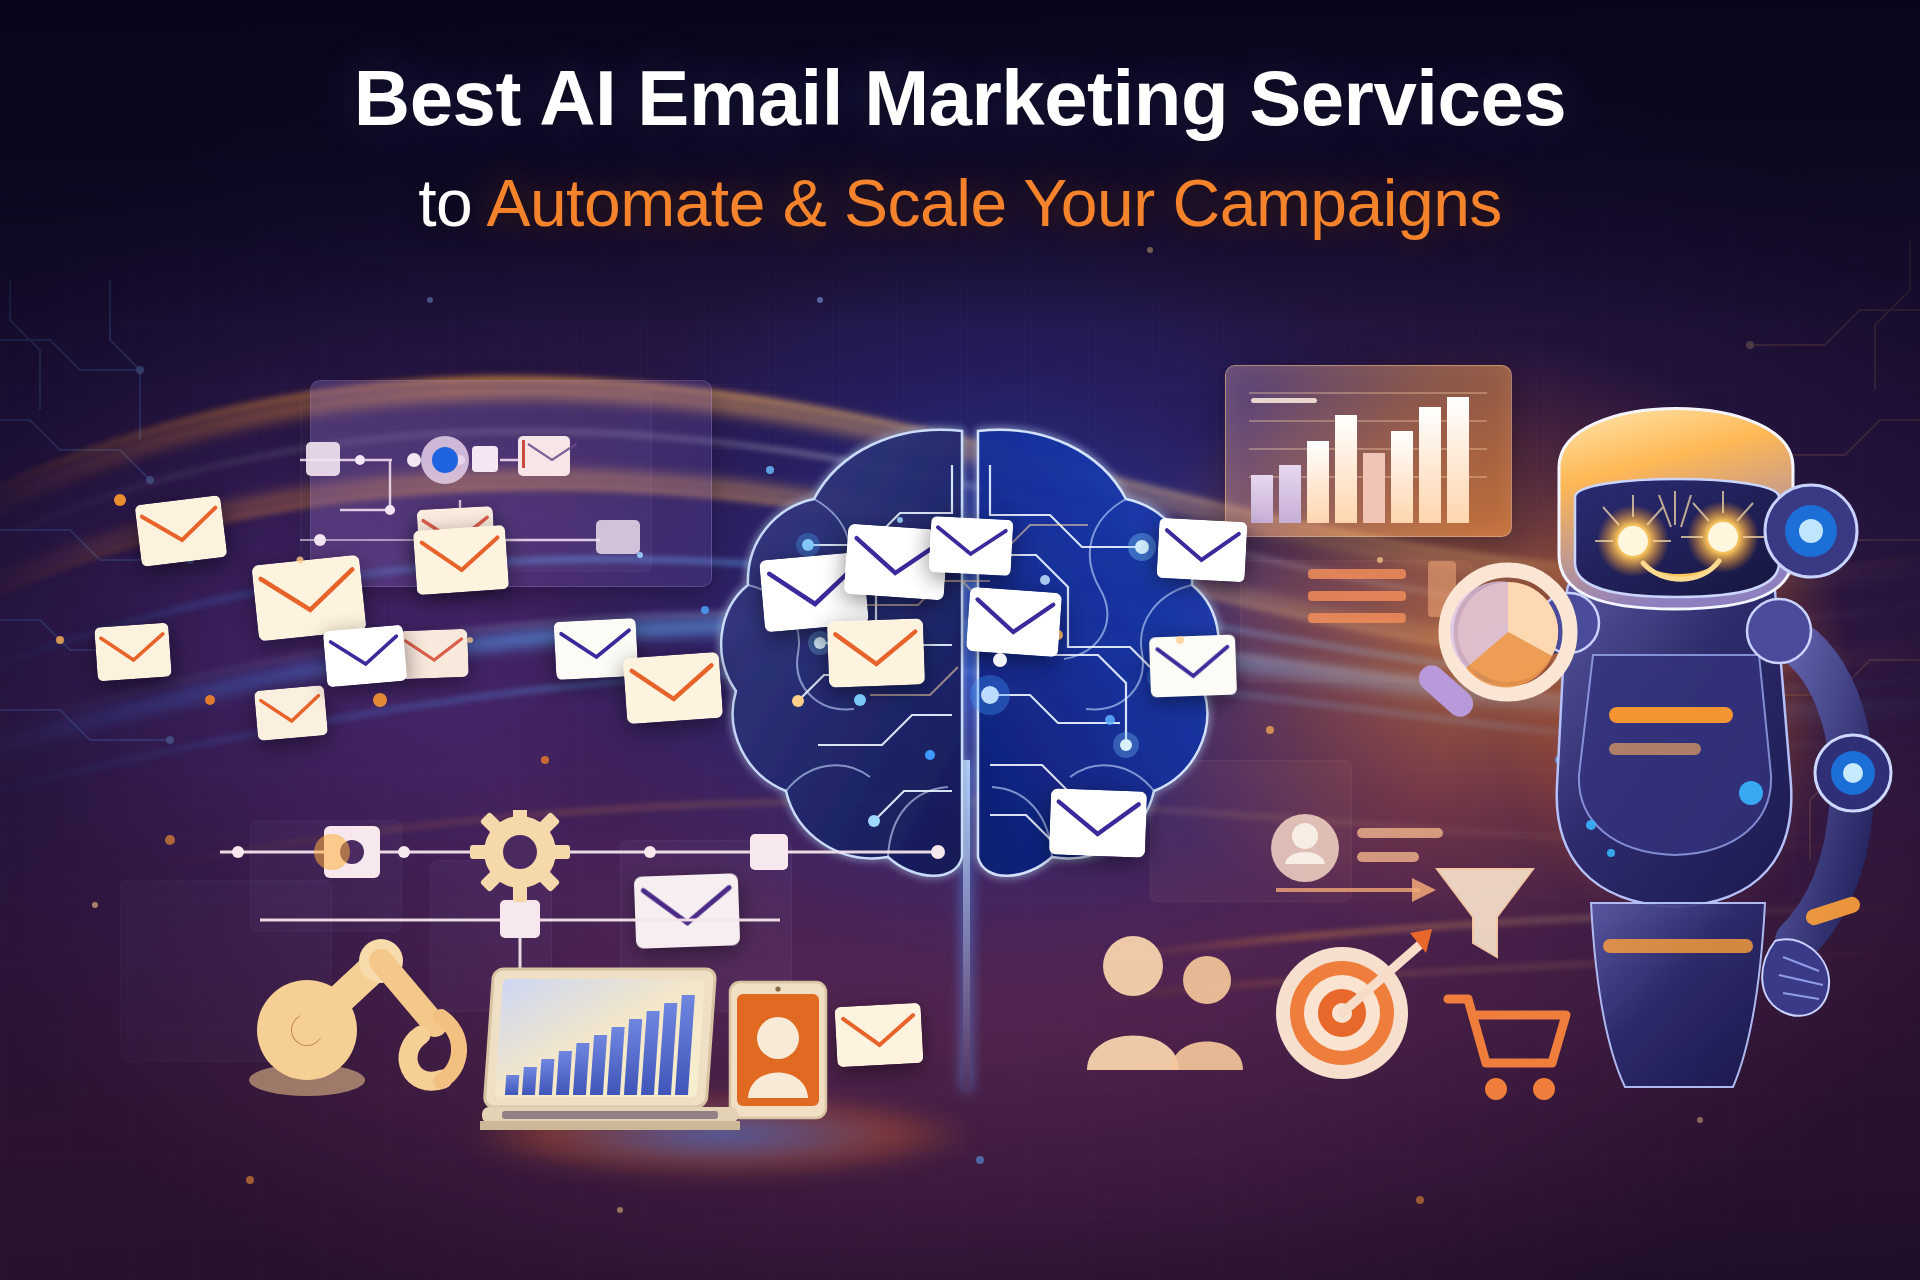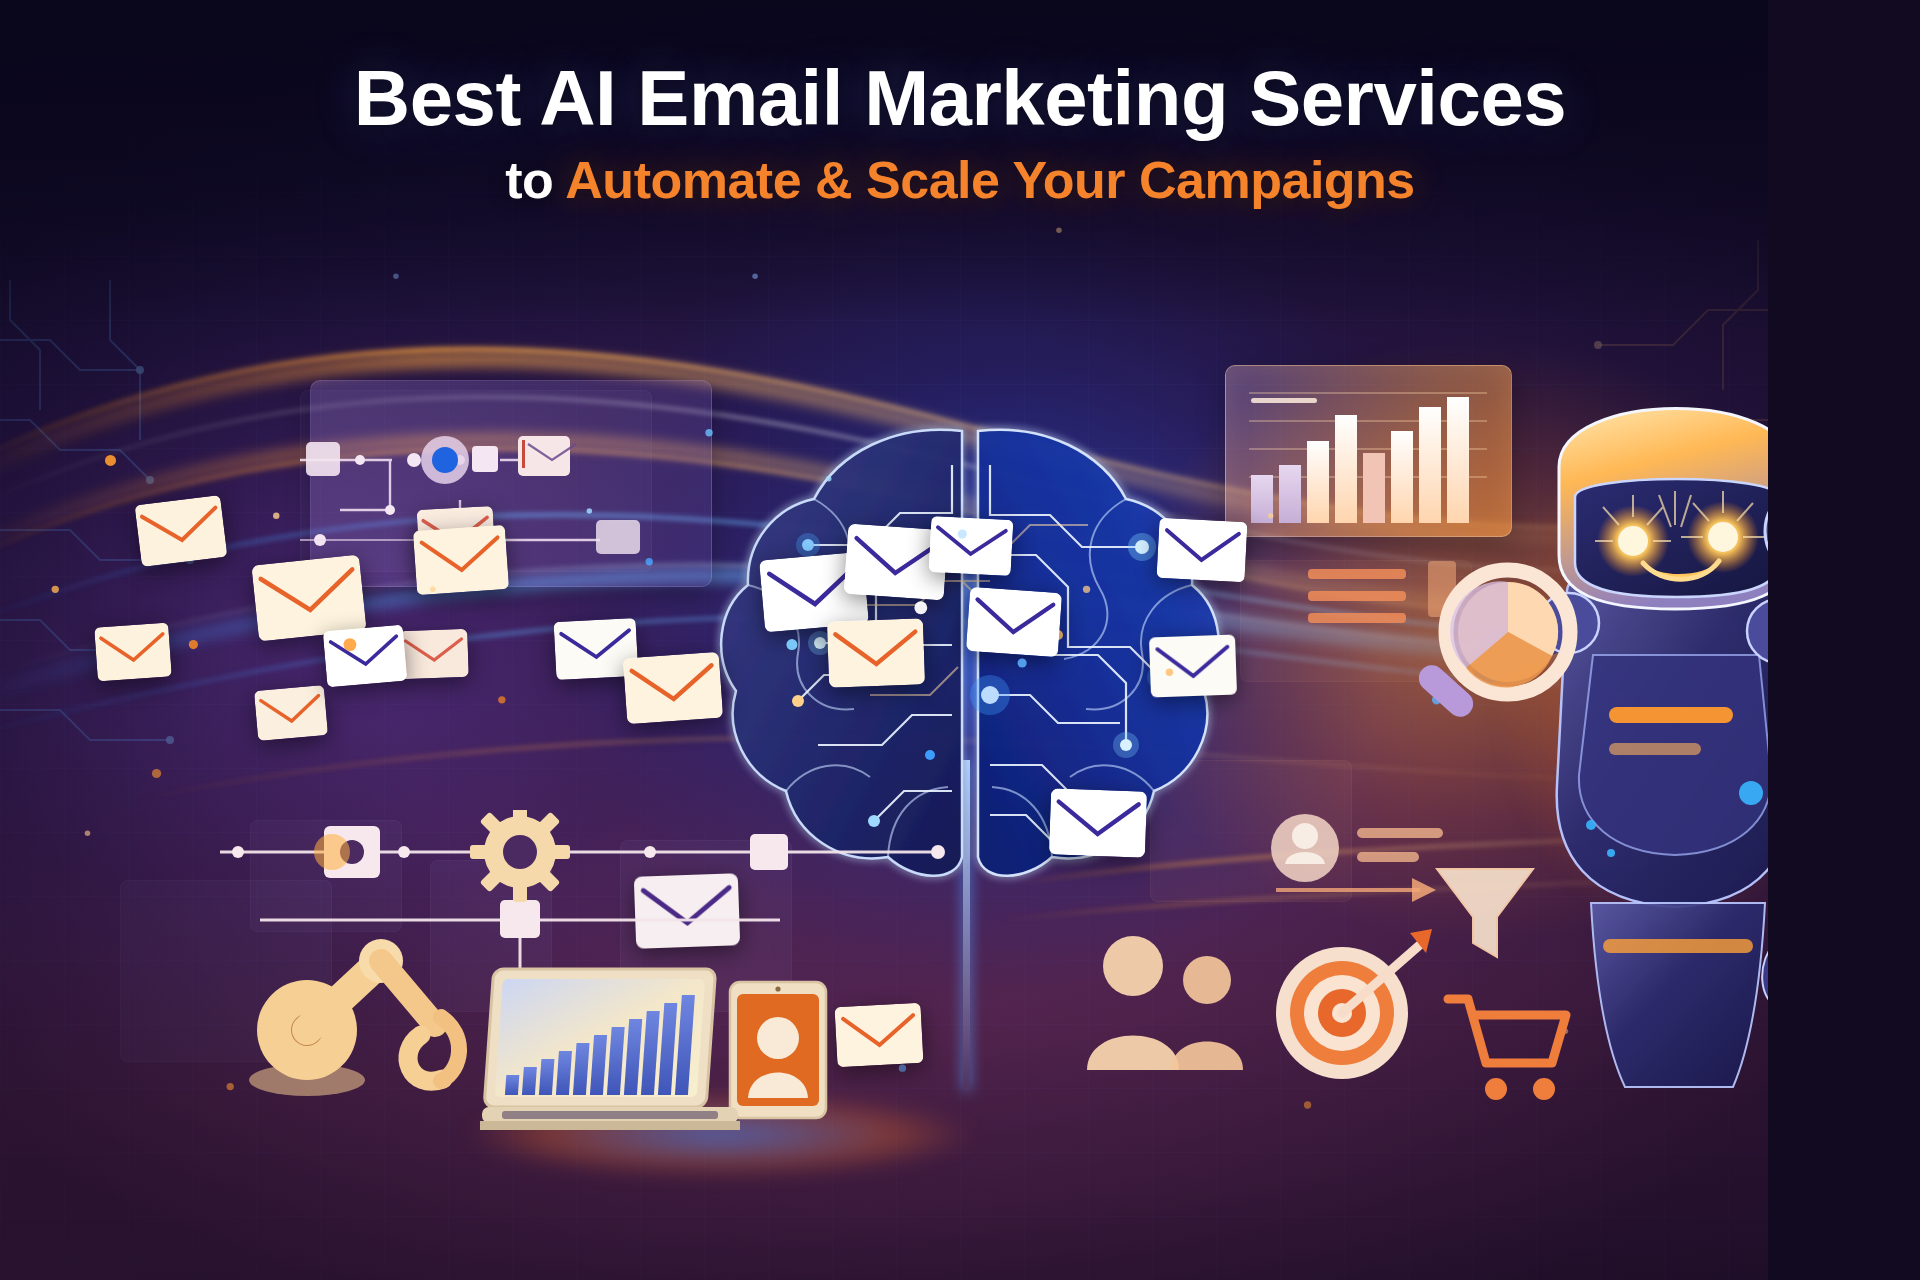--- a/index.html
+++ b/index.html
@@ -1,17 +1,17 @@
 <!DOCTYPE html>
 <html><head>
 <meta charset="utf-8">
 <style>
   html,body{margin:0;padding:0;background:#120a20;}
   body{width:1920px;height:1280px;overflow:hidden;font-family:"Liberation Sans",sans-serif;}
-  #stage{position:relative;width:1768px;height:1280px;overflow:hidden;
+  #stage{position:relative;width:1920px;height:1280px;overflow:hidden;
     background:
       radial-gradient(ellipse 520px 420px at 1480px 640px, rgba(255,150,40,0.55) 0%, rgba(255,120,30,0.22) 42%, rgba(120,50,80,0.0) 72%),
       radial-gradient(ellipse 620px 520px at 1010px 600px, rgba(30,80,230,0.50) 0%, rgba(25,50,160,0.24) 45%, rgba(20,20,70,0.0) 75%),
       radial-gradient(ellipse 700px 520px at 300px 620px, rgba(110,60,170,0.38) 0%, rgba(60,30,110,0.15) 55%, rgba(20,10,45,0.0) 80%),
       linear-gradient(175deg, #0d0a26 0%, #171033 14%, #2a1747 34%, #3a1f55 52%, #4a2355 66%, #53244e 78%, #4a2048 90%, #3a1a3c 100%);
   }
 
   
   .bg-grid{position:absolute;inset:0;
     background-image:
@@ -31,21 +31,21 @@
 
   
   .ghost{position:absolute;border-radius:8px;background:rgba(190,170,240,0.055);
      border:1px solid rgba(200,185,255,0.05);}
   .ghost.warm{background:rgba(255,180,130,0.05);border-color:rgba(255,190,150,0.05);}
 
   
   .title-wrap{position:absolute;left:0;top:58px;width:1920px;text-align:center;z-index:40;}
   .title-l1{font-size:78px;line-height:1.04;font-weight:bold;color:#fff;letter-spacing:-0.5px;
     text-shadow:0 2px 18px rgba(0,0,0,.55), 0 0 42px rgba(110,130,255,.30);}
-  .title-l2{font-size:52px;line-height:1.06;font-weight:bold;margin-top:14px;letter-spacing:-0.5px;
+  .title-l2{font-size:66px;line-height:1.06;font-weight:normal;margin-top:30px;letter-spacing:-0.5px;
     text-shadow:0 2px 18px rgba(0,0,0,.5);}
   .title-l2 .to{color:#ffffff;}
   .title-l2 .hl{color:#f5832c;text-shadow:0 2px 20px rgba(0,0,0,.45), 0 0 34px rgba(245,131,44,.35);}
 
   
   .streaks{position:absolute;inset:0;pointer-events:none;z-index:12;}
 
   
   .brain{position:absolute;left:690px;top:395px;width:560px;height:520px;z-index:20;}
   .brain-glow{position:absolute;left:720px;top:400px;width:520px;height:520px;z-index:15;

